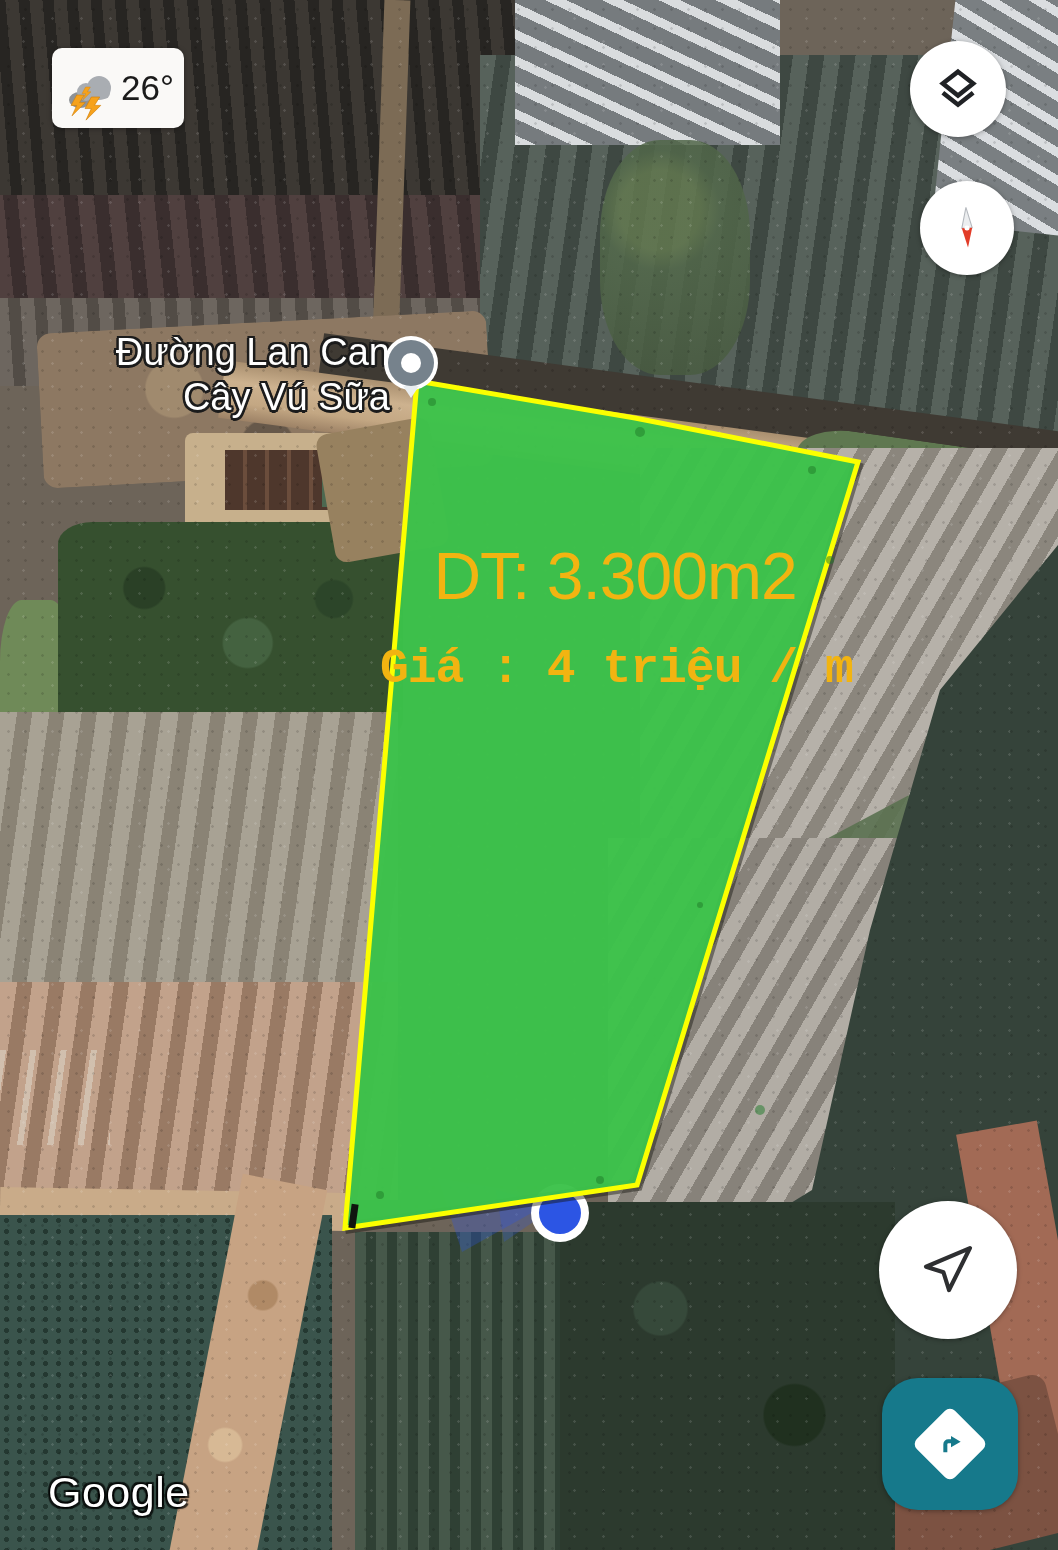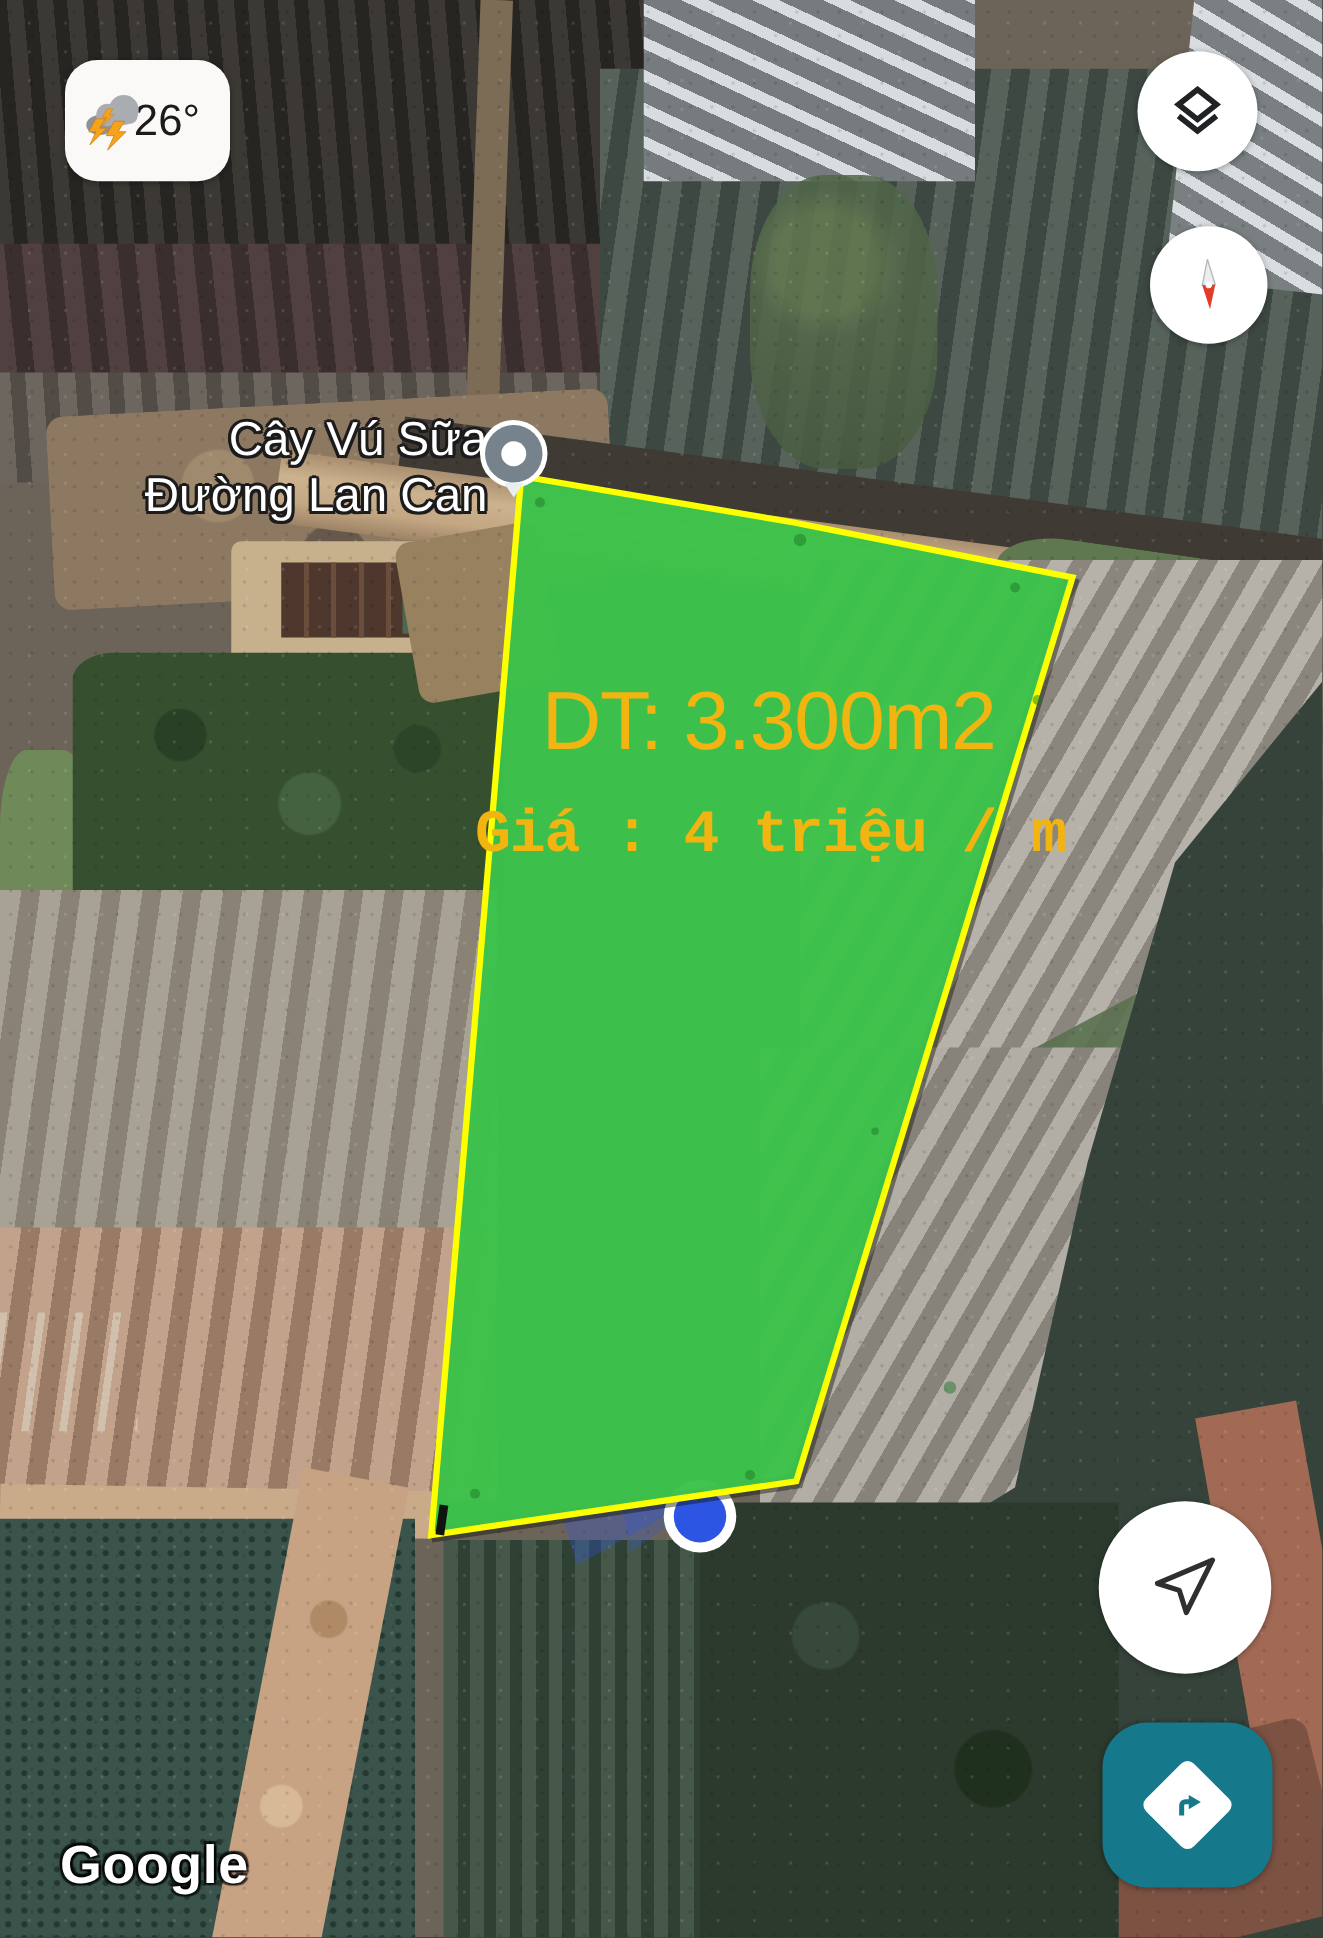--- a/index.html
+++ b/index.html
@@ -102,38 +102,38 @@
     0 -2.5px 0 #1c1c1c,0 2.5px 0 #1c1c1c,-2.5px 0 0 #1c1c1c,2.5px 0 0 #1c1c1c;}
   #place-label{left:88px;top:330px;width:302px;text-align:right;color:#fff;
     font-size:38px;line-height:45px;font-weight:500;}
   #place-marker{left:384px;top:336px;width:54px;height:64px;}
   #place-marker .ring{position:absolute;left:0;top:0;width:54px;height:54px;border-radius:50%;background:#fff;}
   #place-marker .disc{position:absolute;left:4px;top:4px;width:46px;height:46px;border-radius:50%;background:#76828c;}
   #place-marker .hole{position:absolute;left:17px;top:17px;width:20px;height:20px;border-radius:50%;background:#fff;}
   #place-marker .tail{position:absolute;left:19px;top:50px;width:16px;height:12px;background:#e9eef1;
     clip-path:polygon(0 0,100% 0,50% 100%);}
   
-  #weather-chip{left:52px;top:48px;width:132px;height:97px;border-radius:26px;background:#faf9f7;
-    box-shadow:0 1px 5px rgba(0,0,0,.35);display:flex;align-items:center;justify-content:flex-end;padding-right:24px;box-sizing:border-box;}
+  #weather-chip{left:52px;top:48px;width:132px;height:80px;border-radius:10px;background:#faf9f7;
+    box-shadow:0 1px 5px rgba(0,0,0,.35);display:flex;align-items:center;justify-content:flex-end;padding-right:10px;box-sizing:border-box;}
   #weather-chip .temp{font-size:35px;color:#1b1b1b;}
   #weather-icon{position:absolute;left:8px;top:20px;}
   
   .round-btn{border-radius:50%;background:#fff;box-shadow:0 1px 5px rgba(0,0,0,.35);
     display:flex;align-items:center;justify-content:center;}
   #layers-btn{left:910px;top:41px;width:96px;height:96px;}
   #compass-btn{left:920px;top:181px;width:94px;height:94px;}
   #mylocation-btn{left:879px;top:1201px;width:138px;height:138px;}
   #directions-btn{left:882px;top:1378px;width:136px;height:132px;border-radius:36px;
     background:var(--directions-teal,#16798b);box-shadow:0 1px 5px rgba(0,0,0,.35);
     display:flex;align-items:center;justify-content:center;}
   #directions-btn .diamond{position:absolute;width:54px;height:54px;background:#fff;
     transform:rotate(45deg);border-radius:7px;}
   #directions-btn svg{position:relative;}
   
-  #google-logo{left:48px;top:1468px;font-size:43px;font-weight:700;color:#fff;letter-spacing:.5px;
+  #google-logo{left:48px;top:1468px;font-size:43px;font-weight:400;color:#fff;letter-spacing:.5px;
     text-shadow:-2px -2px 1px rgba(0,0,0,.75),2px -2px 1px rgba(0,0,0,.75),
       -2px 2px 1px rgba(0,0,0,.75),2px 2px 1px rgba(0,0,0,.75);}
 </style>
 </head>
 <body>
 
 <div id="screen">
 
   <div class="abs tl-rows"></div>
   <div class="abs tl-band-purple"></div>
@@ -191,22 +191,22 @@
         <circle cx="380" cy="1195" r="4"></circle>
       <circle cx="700" cy="905" r="3"></circle>
         <circle cx="830" cy="560" r="4"></circle>
     </g>
   </svg>
 
   <div id="area-text" class="abs plot-text">DT: 3.300m2</div>
   <div id="price-text" class="abs plot-text">Giá : 4 triệu / m</div>
 
   <div id="place-label" class="abs outline">
+    <div>Đường Lan Can</div>
     <div>Cây Vú Sữa</div>
-    <div>Đường Lan Can</div>
   </div>
   <div id="place-marker" class="abs">
     <div class="ring"></div>
     <div class="disc"></div>
     <div class="hole"></div>
     <div class="tail"></div>
   </div>
 
   <div id="weather-chip" class="abs">
     <svg id="weather-icon" width="64" height="56" viewBox="0 0 64 56">

